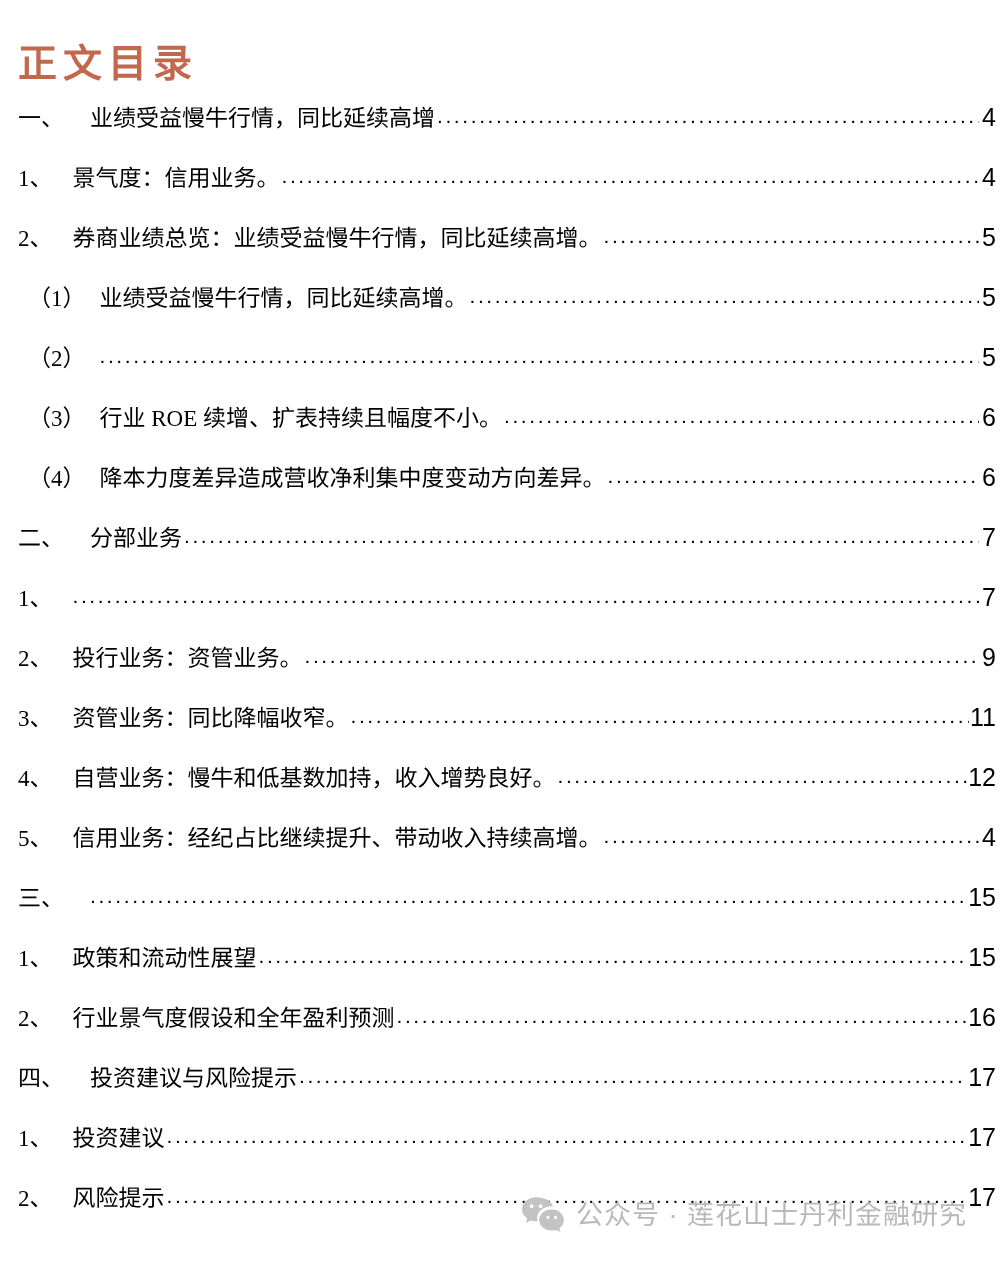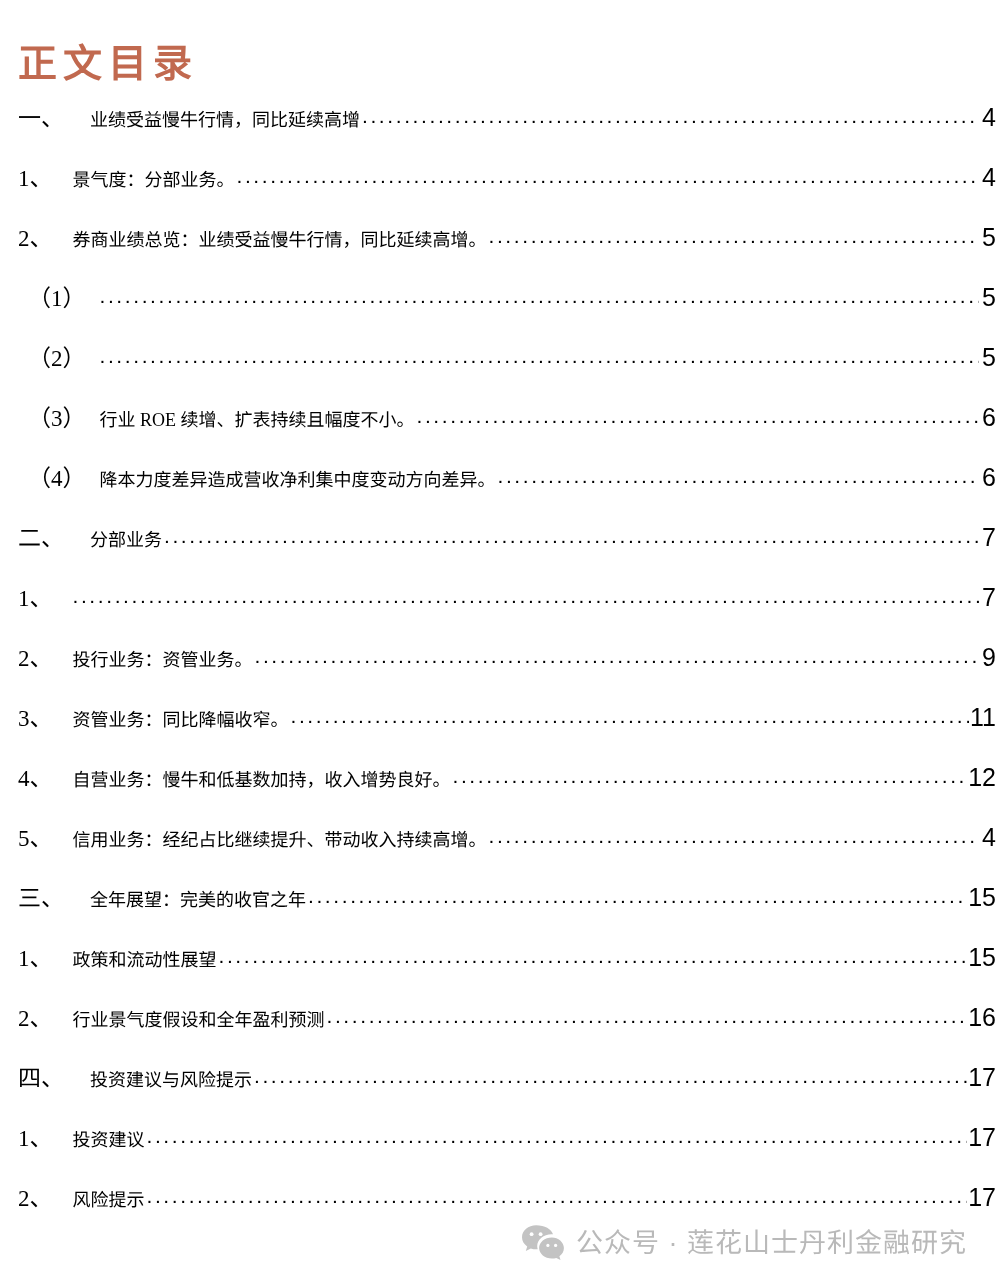--- a/index.html
+++ b/index.html
@@ -60,21 +60,21 @@
   .toc-row .marker {
     flex: 0 0 auto;
     font-family: "Liberation Serif", "DejaVu Serif", serif;
     font-size: 23px;
     line-height: 1;
   }
 
   .toc-row .label {
     flex: 0 0 auto;
     font-family: "Liberation Serif", "DejaVu Serif", serif;
-    font-size: 18px;
+    font-size: 23px;
     line-height: 1;
     padding-right: 2px;
   }
 
   .toc-row .leader {
     flex: 1 1 auto;
     overflow: hidden;
     min-width: 10px;
     position: relative;
     height: 1em;
@@ -110,21 +110,21 @@
   .lvl-2 { padding-left: 18px; }
   .lvl-2 .marker { padding-right: 20px; }
 
   .lvl-3 { padding-left: 28px; }
   .lvl-3 .marker { padding-right: 14px; }
 
   
   .watermark {
     position: absolute;
     left: 521px;
-    top: 1224px;
+    top: 1196px;
     display: flex;
     align-items: center;
     gap: 9px;
     pointer-events: none;
   }
   .watermark .wm-text {
     font-family: "Liberation Sans", "DejaVu Sans", sans-serif;
     font-size: 27px;
     color: #b9b9b9;
     letter-spacing: 1px;
@@ -146,32 +146,33 @@
 
   <div class="toc-list">
       <div class="toc-row lvl-1">
         <span class="marker">一、</span>
         <span class="label">业绩受益慢牛行情，同比延续高增</span>
         <span class="leader"></span>
         <span class="pageno">4</span>
       </div>
       <div class="toc-row lvl-2">
         <span class="marker">1、</span>
-        <span class="label">景气度：分部业务。</span>
+        <span class="label">景气度：信用业务。</span>
         <span class="leader"></span>
         <span class="pageno">4</span>
       </div>
       <div class="toc-row lvl-2">
         <span class="marker">2、</span>
         <span class="label">券商业绩总览：业绩受益慢牛行情，同比延续高增。</span>
         <span class="leader"></span>
         <span class="pageno">5</span>
       </div>
       <div class="toc-row lvl-3">
         <span class="marker">（1）</span>
+        <span class="label">业绩受益慢牛行情，同比延续高增。</span>
         <span class="leader"></span>
         <span class="pageno">5</span>
       </div>
       <div class="toc-row lvl-3">
         <span class="marker">（2）</span>
         <span class="leader"></span>
         <span class="pageno">5</span>
       </div>
       <div class="toc-row lvl-3">
         <span class="marker">（3）</span>
@@ -215,21 +216,20 @@
         <span class="pageno">12</span>
       </div>
       <div class="toc-row lvl-2">
         <span class="marker">5、</span>
         <span class="label">信用业务：经纪占比继续提升、带动收入持续高增。</span>
         <span class="leader"></span>
         <span class="pageno">4</span>
       </div>
       <div class="toc-row lvl-1">
         <span class="marker">三、</span>
-        <span class="label">全年展望：完美的收官之年</span>
         <span class="leader"></span>
         <span class="pageno">15</span>
       </div>
       <div class="toc-row lvl-2">
         <span class="marker">1、</span>
         <span class="label">政策和流动性展望</span>
         <span class="leader"></span>
         <span class="pageno">15</span>
       </div>
       <div class="toc-row lvl-2">

